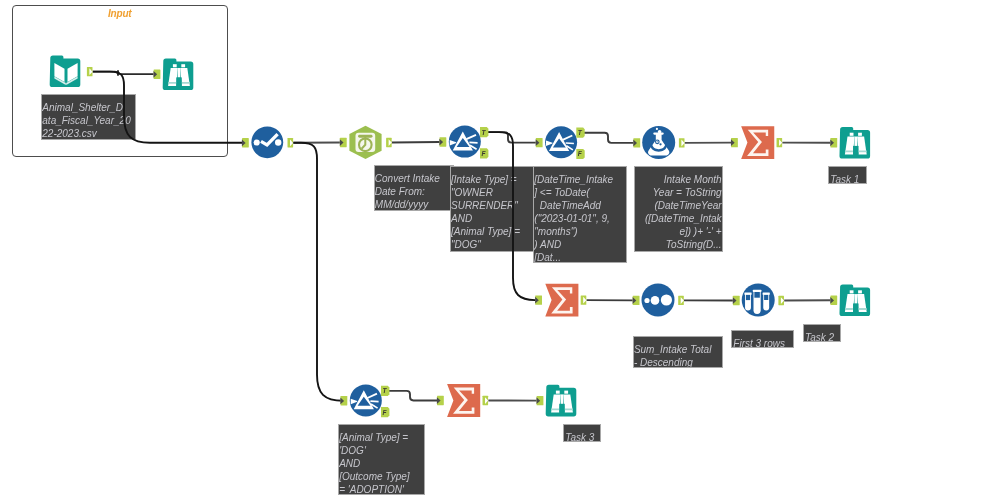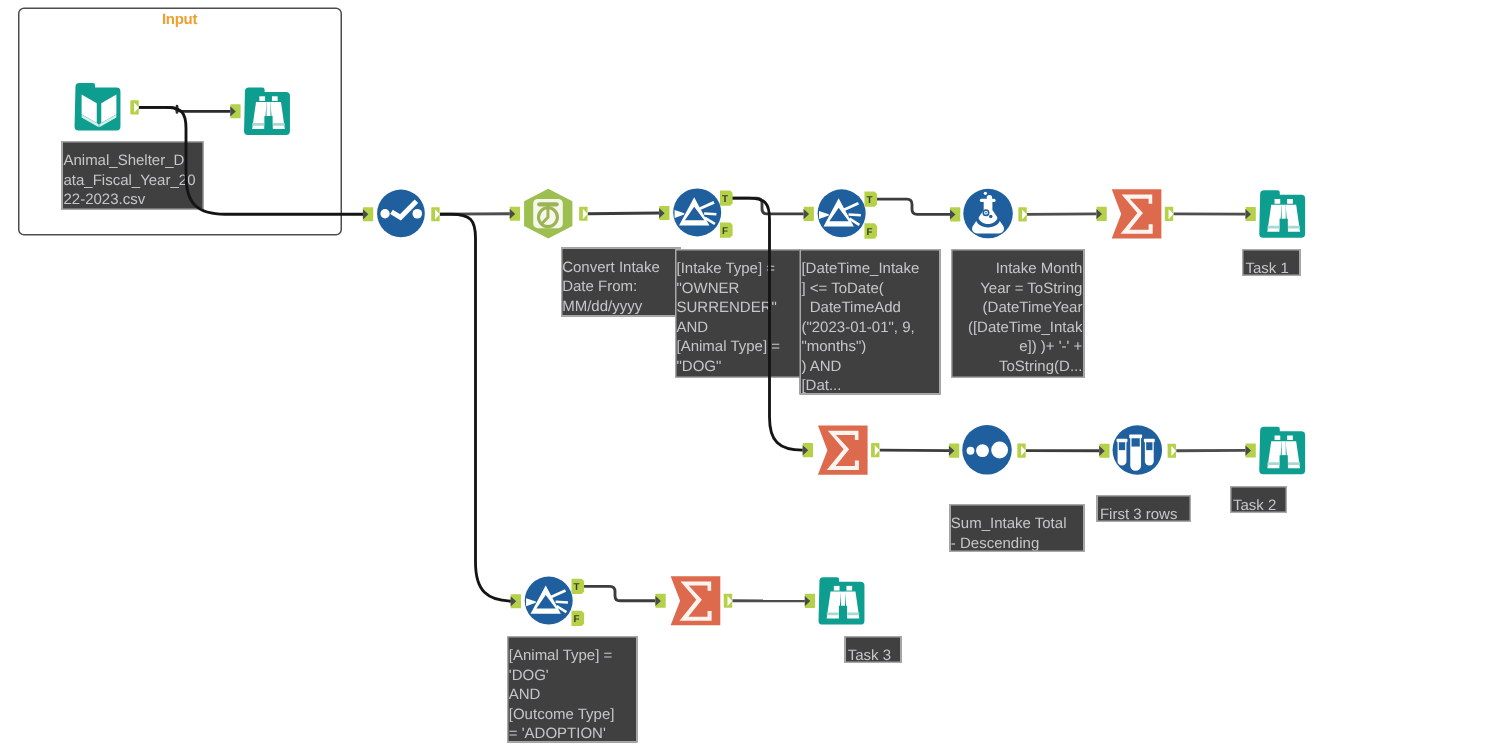--- a/index.html
+++ b/index.html
@@ -1,18 +1,18 @@
 <!DOCTYPE html>
 <html><head>
 <meta charset="utf-8">
 <title>Workflow</title>
 <style>
   html,body{margin:0;padding:0;}
   body{width:999px;height:500px;background:#ffffff;font-family:"Liberation Sans",sans-serif;overflow:hidden;}
-  #canvas{position:relative;width:999px;height:364px;}
+  #canvas{position:relative;width:999px;height:364px;font-style:italic;}
   svg.layer{position:absolute;left:0;top:0;width:999px;height:500px;}
   .anno{position:absolute;border:1px solid #a8a8a8;background:#404040;color:#c6c6cc;
         font-size:10px;line-height:13px;overflow:hidden;white-space:pre;box-sizing:border-box;
         padding-top:6px;}
   #container-box{position:absolute;border:1.7px solid #4d4d4d;border-radius:4px;background:#fff;box-sizing:border-box;}
   #container-label{position:absolute;font-size:10px;font-weight:bold;color:#f0a33a;letter-spacing:-0.2px;}
 </style>
 </head>
 <body>
 
@@ -42,21 +42,21 @@
       <div class="anno" style="left: 633.6px; top: 166px; width: 89px; height: 86px; text-align: right;">Intake Month
 Year = ToString
 (DateTimeYear
 ([DateTime_Intak
 e]) )+ '-' +
 ToString(D...</div>
       <div class="anno" style="left: 828.3px; top: 165.8px; width: 38.3px; height: 18.6px; padding-left: 1px;">Task 1</div>
       <div class="anno" style="left: 632.9px; top: 336px; width: 90.4px; height: 31.7px;">Sum_Intake Total
 - Descending</div>
       <div class="anno" style="left: 731.3px; top: 330px; width: 63px; height: 18.2px; padding-left: 1px;">First 3 rows</div>
-      <div class="anno" style="left: 820px; top: 323.5px; width: 38px; height: 18.7px; padding-left: 1px;">Task 2</div>
+      <div class="anno" style="left: 803px; top: 323.5px; width: 38px; height: 18.7px; padding-left: 1px;">Task 2</div>
       <div class="anno" style="left: 338.2px; top: 423.6px; width: 86.9px; height: 71.5px;">[Animal Type] =
 'DOG'
 AND
 [Outcome Type]
 = 'ADOPTION'</div>
       <div class="anno" style="left: 535.2px; top: 423.5px; width: 38px; height: 18.9px; padding-left: 1px; margin-left: 28px;">Task 3</div>
     </div>
   <svg class="layer" id="wires">
       <path d="M92.7,71.6 L114.6,71.6 Q118,71.6 118,75 L118,70.8 Q118,74.2 121.4,74.2 L153.6,74.2" fill="none" stroke="#2b2b2b" stroke-width="1.8" stroke-linecap="butt" stroke-linejoin="round"></path>
       <path d="M92.7,71.6 L110,71.6 C121.2,71.6 124,75.1 124,85.6 L124,116.80000000000001 C124,135.52 131.28,142.8 150,142.8 L242,142.8" fill="none" stroke="#141414" stroke-width="1.9" stroke-linecap="butt" stroke-linejoin="round"></path>

